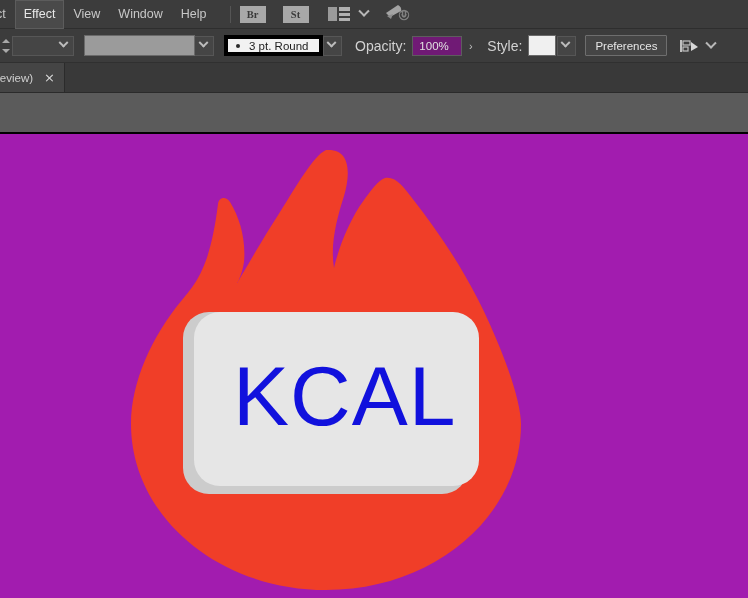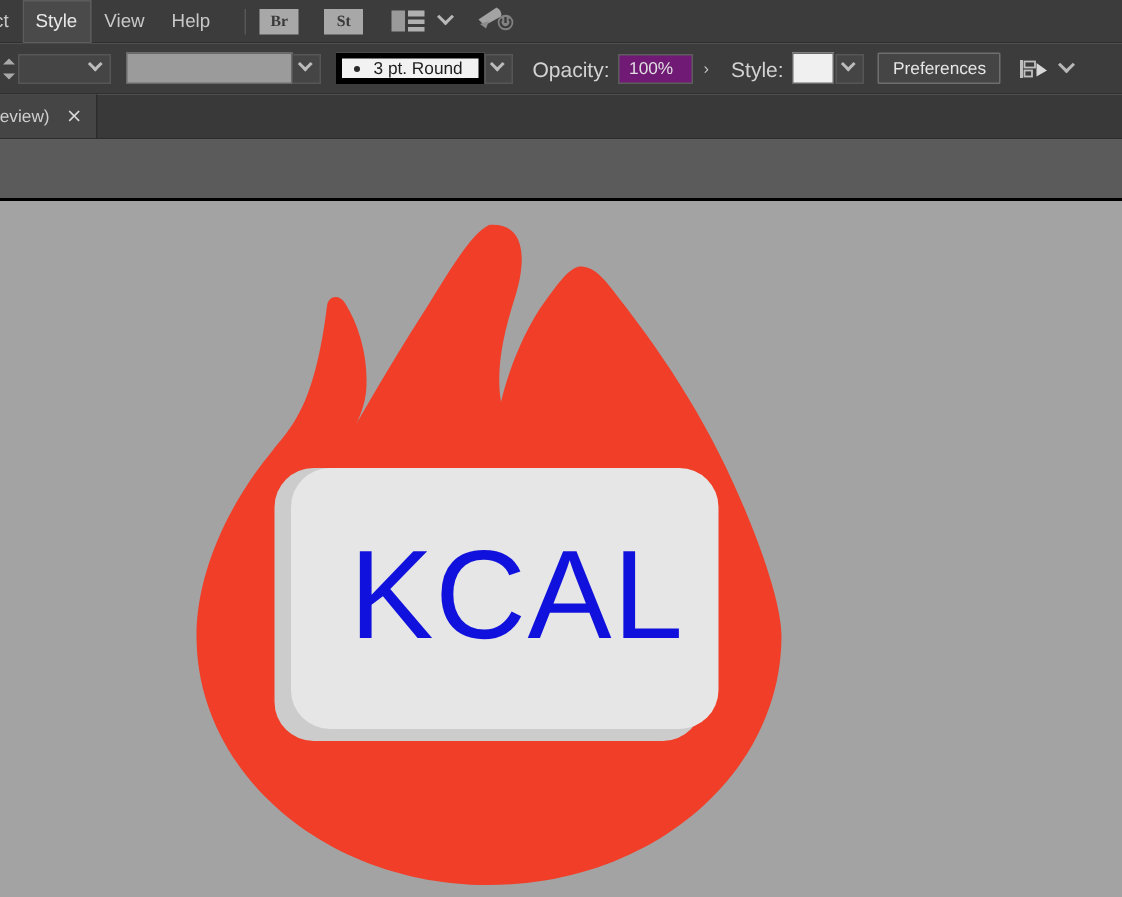--- a/index.html
+++ b/index.html
@@ -131,38 +131,41 @@
   .grayband {
     position: absolute; left: 0; top: 93px; width: 748px; height: 39px;
     background: #5b5b5b;
   }
   .blackline {
     position: absolute; left: 0; top: 132px; width: 748px; height: 2px;
     background: #000000;
   }
   .canvas {
     position: absolute; left: 0; top: 134px; width: 748px; height: 464px;
-    background: #a3a3a3; overflow: hidden;
+    background: #a21caf; overflow: hidden;
   }
   .logo-svg { position: absolute; left: 0; top: -134px; }
 </style>
 </head>
 <body>
 
 <div id="app">
 
   <div class="menubar">
     <div class="menu-item first">
       <span>ct</span>
     </div>
     <div class="menu-item active">
-      <span>Style</span>
+      <span>Effect</span>
     </div>
     <div class="menu-item">
       <span>View</span>
+    </div>
+    <div class="menu-item">
+      <span>Window</span>
     </div>
     <div class="menu-item">
       <span>Help</span>
     </div>
 
     <div class="menu-sep"></div>
 
     <div class="app-chip">Br</div>
     <div class="app-chip">St</div>
 

